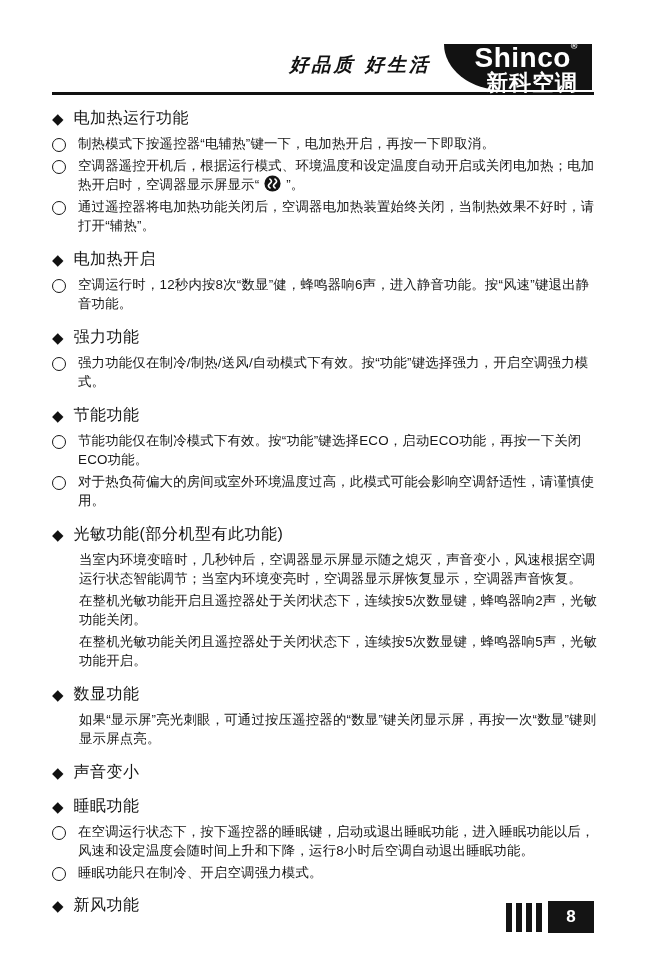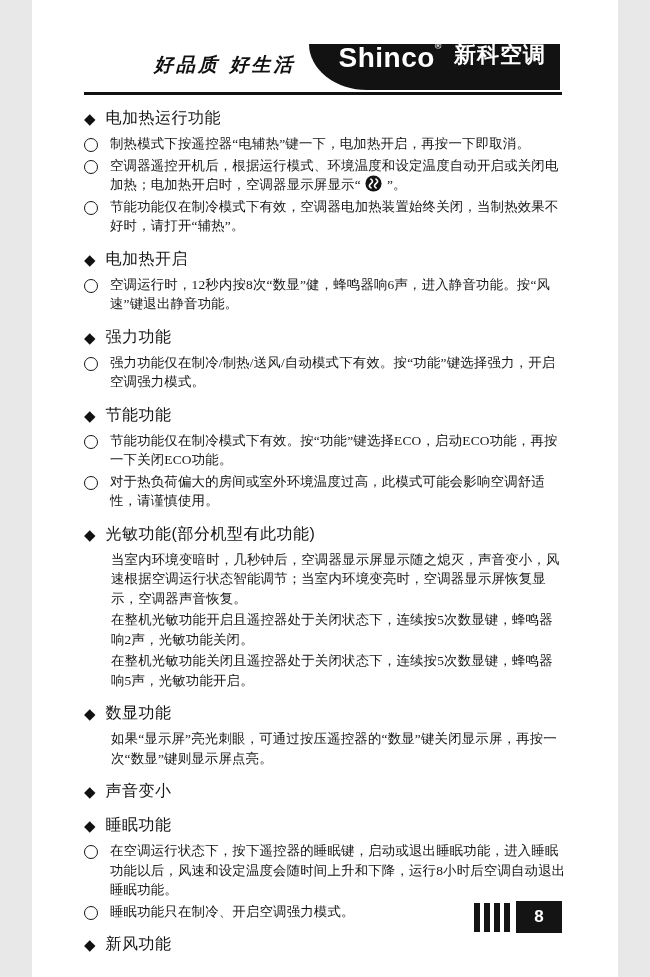--- a/index.html
+++ b/index.html
@@ -1,18 +1,18 @@
 <!DOCTYPE html>
 <html lang="zh"><head>
 <meta charset="utf-8">
 <style>
   html,body{margin:0;padding:0;background:#e8e8e8;}
   .page{
     position:relative;
-    width:586px;height:977px;
+    width:650px;height:977px;
     margin:0 auto;
     background:#fff;
     color:#161616;
     font-family:"Liberation Sans","DejaVu Sans",sans-serif;
     overflow:hidden;
     box-sizing:border-box;
   }
   
   .header{
     display:flex;
@@ -28,24 +28,25 @@
     font-weight:bold;
     font-size:19px;
     letter-spacing:3px;
     color:#111;
     padding-bottom:4px;
   }
   .brandbox{
     background:#121212;
     color:#fff;
     display:flex;
-    align-items:flex-start;
+    align-items:flex-end;
     height:46px;
     padding:0 14px 0 30px;
     border-bottom-left-radius:58px 46px;
+    flex-direction:column;
   }
   .brand-en{
     font-weight:bold;
     font-size:28px;
     letter-spacing:.5px;
     line-height:1;
   }
   .brand-reg{
     font-size:9px;
     vertical-align:top;
@@ -82,21 +83,20 @@
   .sec-title h2{
     margin:0;
     font-size:16px;
     font-weight:normal;
     letter-spacing:.5px;
   }
   .item{
     display:flex;
     align-items:flex-start;
     margin-bottom:2px;
-    font-family:Liberation Serif, serif;
   }
   .ring{
     width:12px;height:12px;
     border:1.6px solid #161616;
     border-radius:50%;
     flex-shrink:0;
     margin:4px 12px 0 0;
     background:#fff;
   }
   .item p{
@@ -167,21 +167,21 @@
       <div class="item">
         <span class="ring"></span>
         <p><span>空调器遥控开机后，根据运行模式、环境温度和设定温度自动开启或关闭电加热；电加热开启时，空调器显示屏显示“ </span><svg class="heater-icon" viewBox="0 0 20 20">
               <circle cx="10" cy="10" r="9.5" fill="#141414"></circle>
               <path d="M7 4.8 q3.6 2.6 0 5.2 q-3.6 2.6 0 5.2" stroke="#fff" stroke-width="2" fill="none" stroke-linecap="round"></path>
               <path d="M13 4.8 q3.6 2.6 0 5.2 q-3.6 2.6 0 5.2" stroke="#fff" stroke-width="2" fill="none" stroke-linecap="round"></path>
             </svg><span> ”。</span></p>
       </div>
       <div class="item">
         <span class="ring"></span>
-        <p>节能功能仅在制冷模式下有效，空调器电加热装置始终关闭，当制热效果不好时，请打开“辅热”。</p>
+        <p>通过遥控器将电加热功能关闭后，空调器电加热装置始终关闭，当制热效果不好时，请打开“辅热”。</p>
       </div>
     </section>
 
     <section>
       <div class="sec-title">
         <span class="diamond">◆</span>
         <h2>电加热开启</h2>
       </div>
       <div class="item">
         <span class="ring"></span>

